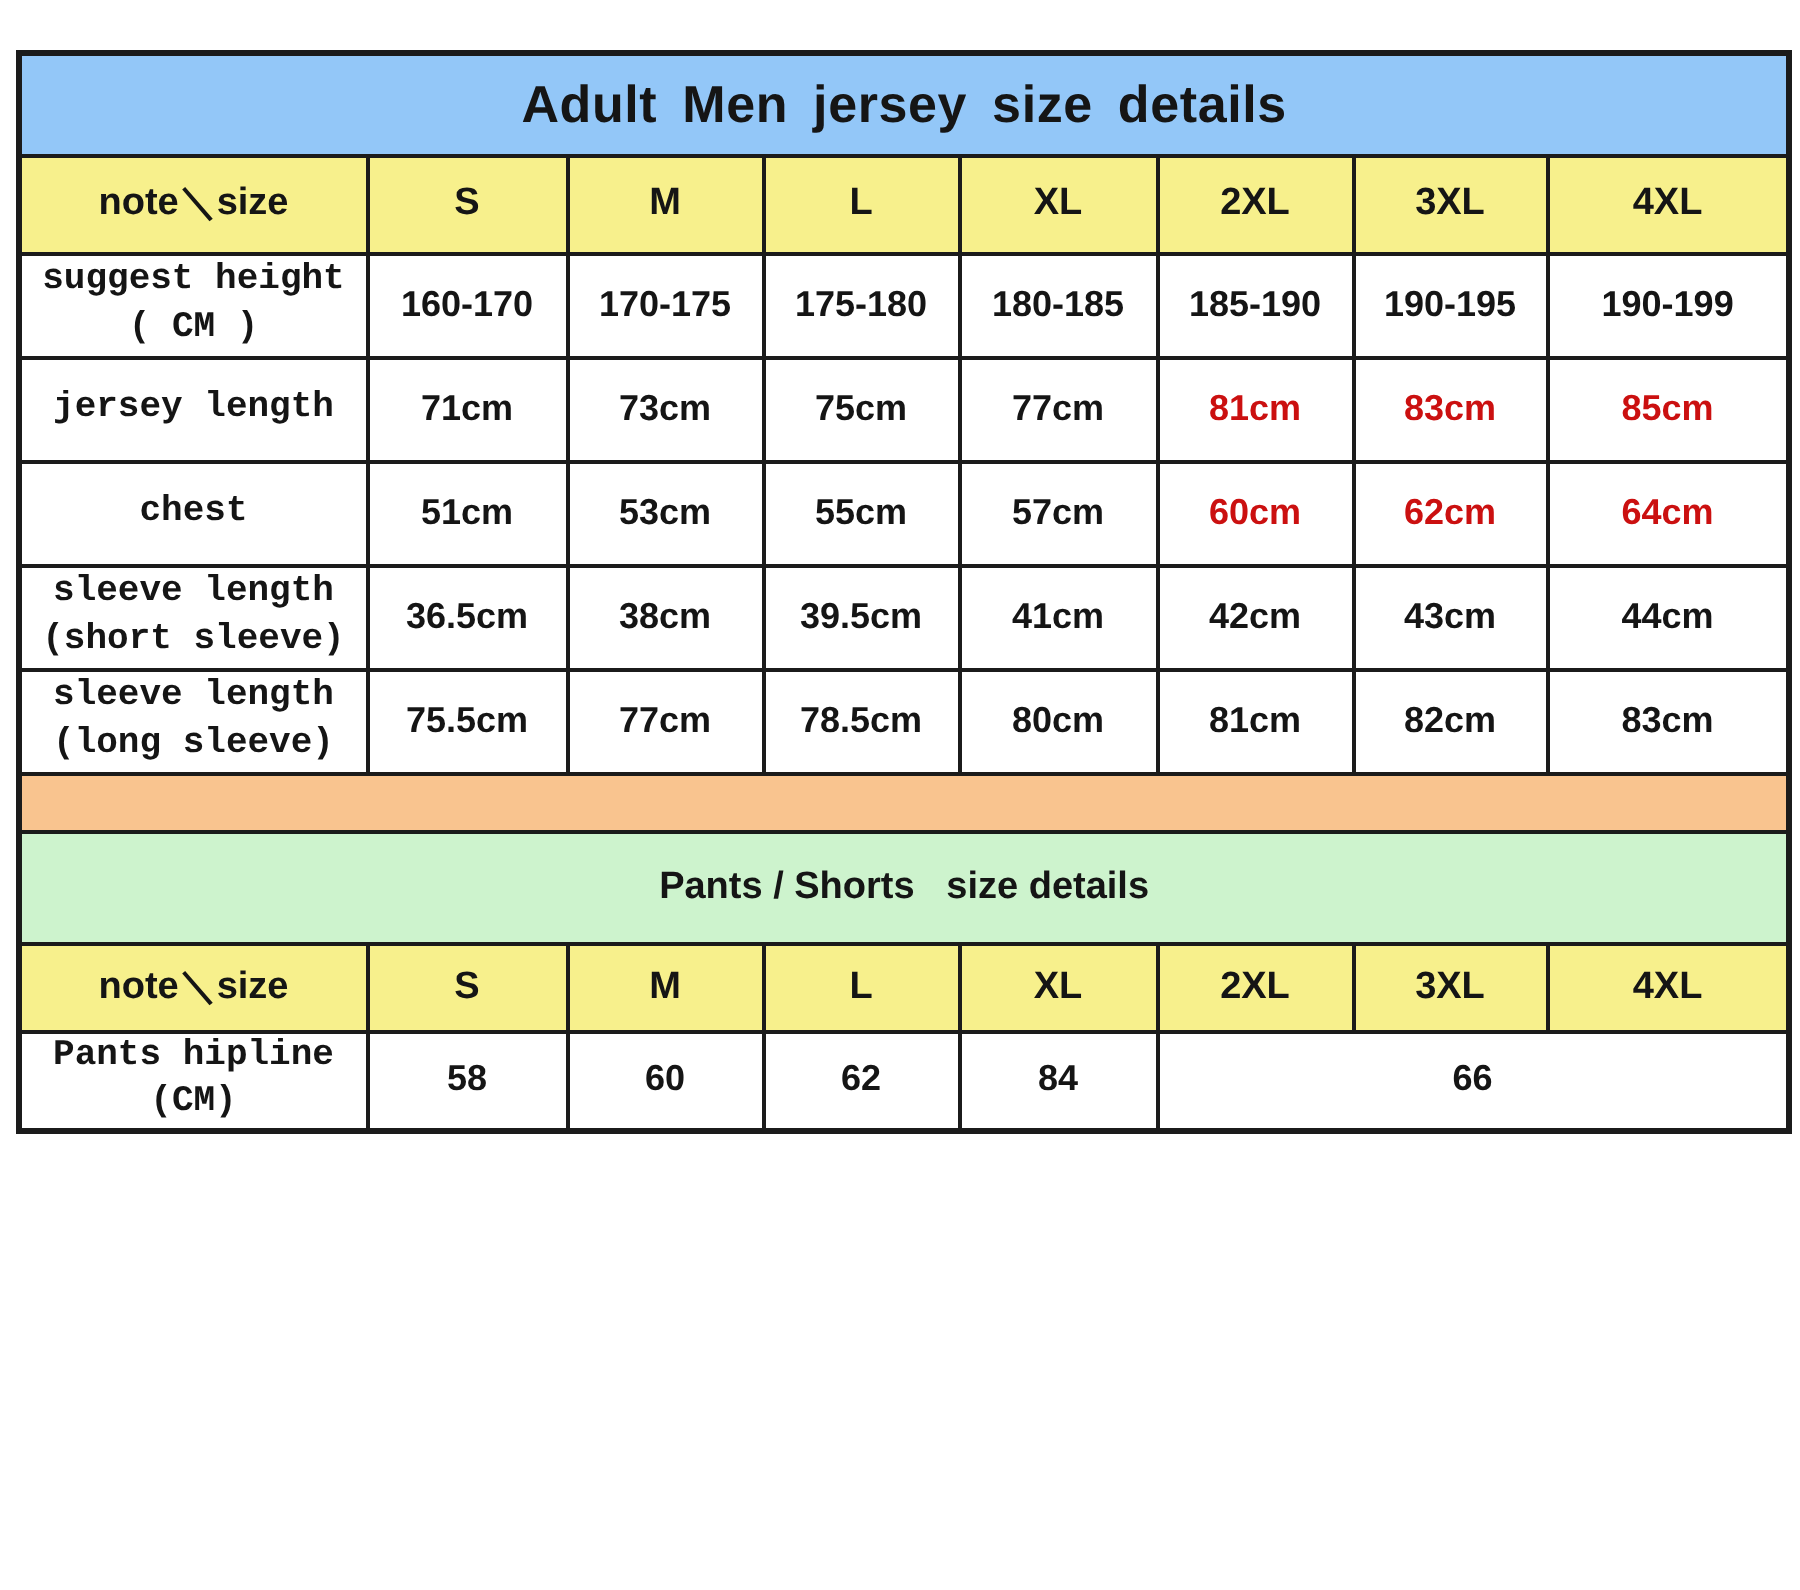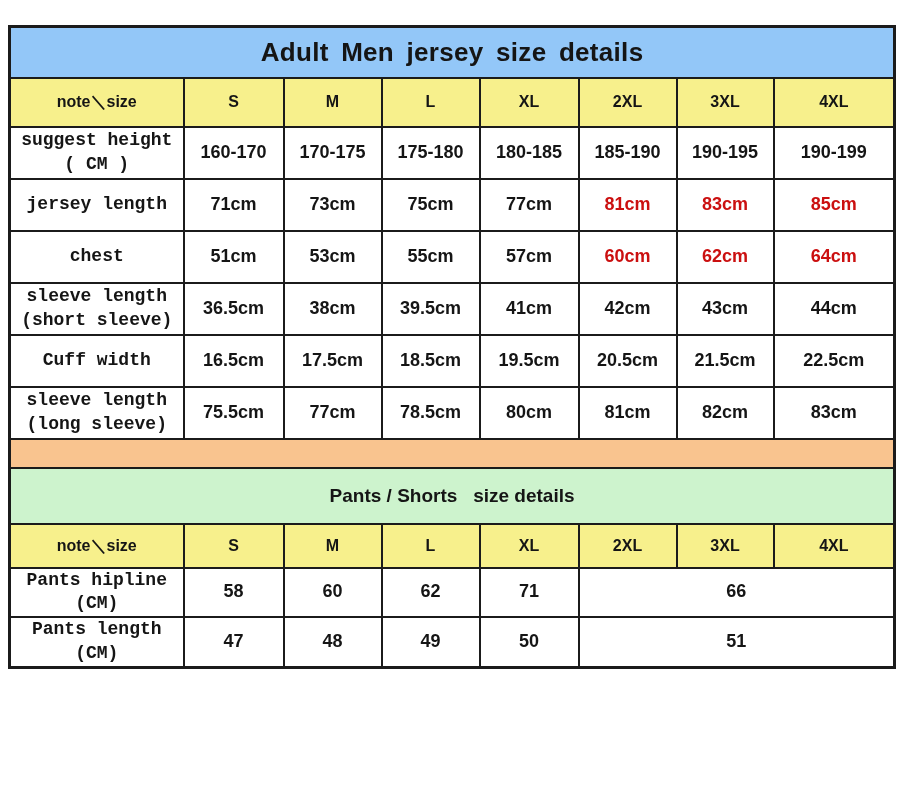--- a/index.html
+++ b/index.html
@@ -29,21 +29,21 @@
     background: #ffffff;
     overflow: hidden;
   }
   .title-row td {
     background: var(--blue, #93c7f8);
     height: 51px;
     font-size: 26px;
     word-spacing: 5px;
     letter-spacing: 0.3px;
   }
-  .note-row td { background: var(--yellow, #f7f08c); height: 49px; font-size: 16px; }
+  .note-row td { background: var(--yellow, #f7f08c); height: 49px; font-size: 19px; }
   .note-row.small td { height: 44px; }
   .note-row .corner { white-space: pre; }
   tbody.rows td { height: 52px; }
   tbody.rows.pants td { height: 48px; text-align: center; }
   tbody.rows tr.orange td { background: var(--orange, #f9c48f); }
   .sep-row td { background: var(--orange, #f9c48f); height: 29px; }
   .green-row td {
     background: var(--green, #cdf3cd);
     height: 56px;
     font-size: 19px;
@@ -118,30 +118,20 @@
         <td class="rlabel">sleeve length<br>(short sleeve)</td>
         <td>36.5cm</td>
         <td>38cm</td>
         <td>39.5cm</td>
         <td>41cm</td>
         <td>42cm</td>
         <td>43cm</td>
         <td>44cm</td>
       </tr>
       <tr>
-        <td class="rlabel">Cuff width</td>
-        <td>16.5cm</td>
-        <td>17.5cm</td>
-        <td>18.5cm</td>
-        <td>19.5cm</td>
-        <td>20.5cm</td>
-        <td>21.5cm</td>
-        <td>22.5cm</td>
-      </tr>
-      <tr>
         <td class="rlabel">sleeve length<br>(long sleeve)</td>
         <td>75.5cm</td>
         <td>77cm</td>
         <td>78.5cm</td>
         <td>80cm</td>
         <td>81cm</td>
         <td>82cm</td>
         <td>83cm</td>
       </tr>
     </tbody>
@@ -164,25 +154,17 @@
         <td>4XL</td>
       </tr>
   </tbody>
 
   <tbody class="rows pants">
       <tr>
         <td class="rlabel">Pants hipline (CM)</td>
         <td>58</td>
         <td>60</td>
         <td>62</td>
-        <td>71</td>
+        <td>84</td>
         <td colspan="3">66</td>
-      </tr>
-      <tr>
-        <td class="rlabel">Pants length (CM)</td>
-        <td>47</td>
-        <td>48</td>
-        <td>49</td>
-        <td>50</td>
-        <td colspan="3">51</td>
       </tr>
     </tbody>
 </table>
 
 </body></html>

